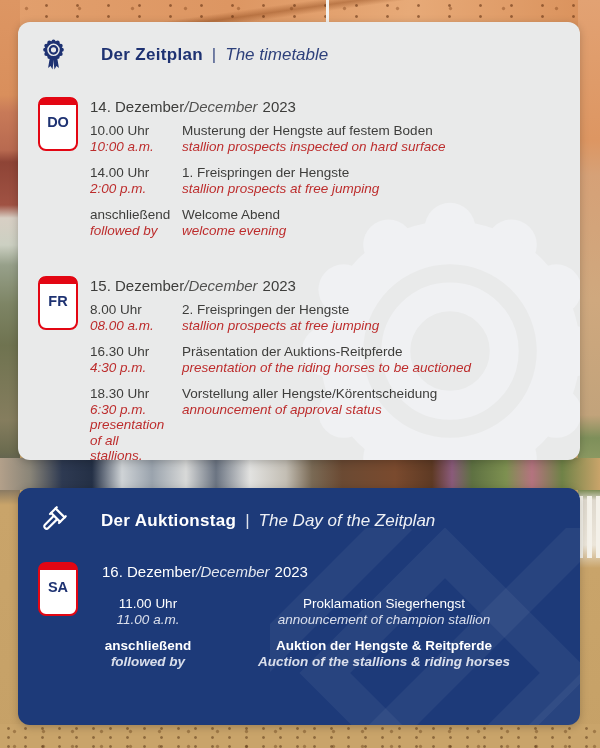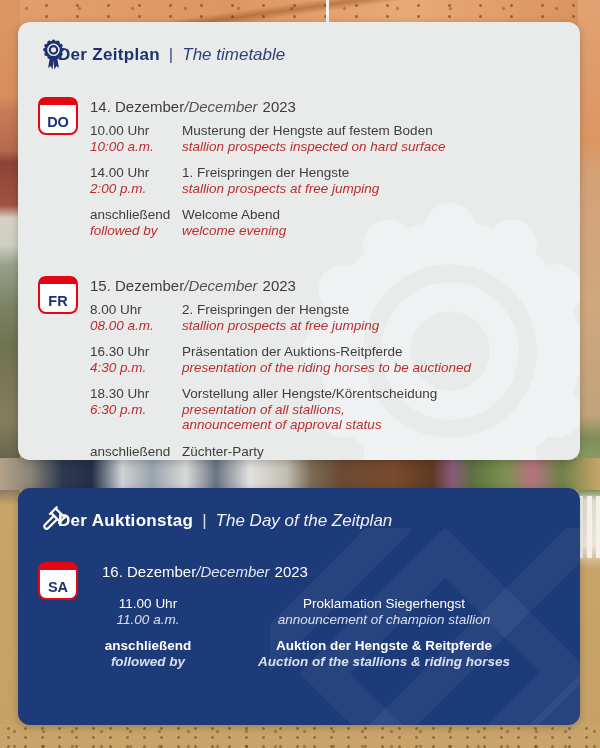--- a/index.html
+++ b/index.html
@@ -60,39 +60,39 @@
 
   
   .card{position:absolute;left:18px;width:562px;border-radius:12px;overflow:hidden;z-index:2;
         box-shadow:0 2px 8px rgba(0,0,0,.22);}
   .card-tt{top:22px;height:438px;background:#e9eaea;color:#3d3d3b;}
   .card-au{top:488px;height:237px;background:#1d3a79;color:#ffffff;}
 
   .wm-rosette{position:absolute;right:-85px;top:170px;width:430px;height:470px;pointer-events:none;}
   .wm-blue{position:absolute;right:-30px;top:40px;width:340px;height:300px;pointer-events:none;}
 
-  .card-head{position:relative;padding:20px 20px 0 40px;height:34px;}
+  .card-head{position:relative;padding:20px 20px 0 83px;height:34px;}
   .head-icon{position:absolute;left:23px;top:17px;}
   .head-title{font-size:17px;line-height:26px;white-space:nowrap;}
   .card-tt .head-title{color:#1e3272;}
   .card-au .head-title{color:#ffffff;}
   .t-bold{font-weight:bold;letter-spacing:.3px;}
   .t-sep{font-weight:300;margin:0 9px;opacity:.85;}
   .t-ital{font-style:italic;font-weight:400;opacity:.92;}
 
   .day{position:relative;margin-left:72px;margin-right:18px;}
   .card-tt .day-1{margin-top:22px;}
   .card-tt .day-2{margin-top:39px;}
   .card-au .day{margin-left:84px;margin-top:21px;}
 
   .day-badge{
     position:absolute;left:-52px;top:-1px;width:36px;height:31px;
     background:#ffffff;border:2.5px solid #e30613;border-radius:8px;
     display:flex;align-items:flex-end;justify-content:center;
-    font-weight:bold;font-size:14.5px;color:#1e3272;padding-bottom:3px;
+    font-weight:bold;font-size:14.5px;color:#1e3272;padding-bottom:19px;
   }
   .day-badge::before{
     content:"";position:absolute;top:-1px;left:-1px;right:-1px;height:7px;
     background:#e30613;border-radius:5px 5px 0 0;
   }
   .card-au .day-badge{left:-64px;}
 
   .date-line{font-size:15px;margin-bottom:8px;white-space:nowrap;}
   .date-main,.date-year{font-weight:normal;}
   .date-alt{font-style:italic;font-weight:400;opacity:.88;}
@@ -209,22 +209,22 @@
     <div class="sched-row">
       <div>16.30 Uhr</div>
       <div>Präsentation der Auktions-Reitpferde</div>
       <div class="alt">4:30 p.m.</div>
       <div class="alt">presentation of the riding horses to be auctioned</div>
     </div>
     <div class="sched-row">
       <div>18.30 Uhr</div>
       <div>Vorstellung aller Hengste/Körentscheidung</div>
       <div class="alt">6:30 p.m.</div>
+      <div class="alt d2">announcement of approval status</div>
       <div class="alt">presentation of all stallions,</div>
-      <div class="alt d2">announcement of approval status</div>
     </div>
     <div class="sched-row">
       <div>anschließend</div>
       <div>Züchter-Party</div>
       <div class="alt">followed by</div>
       <div class="alt">Breeder’s Party</div>
     </div>
   </div>
 </div>
 

